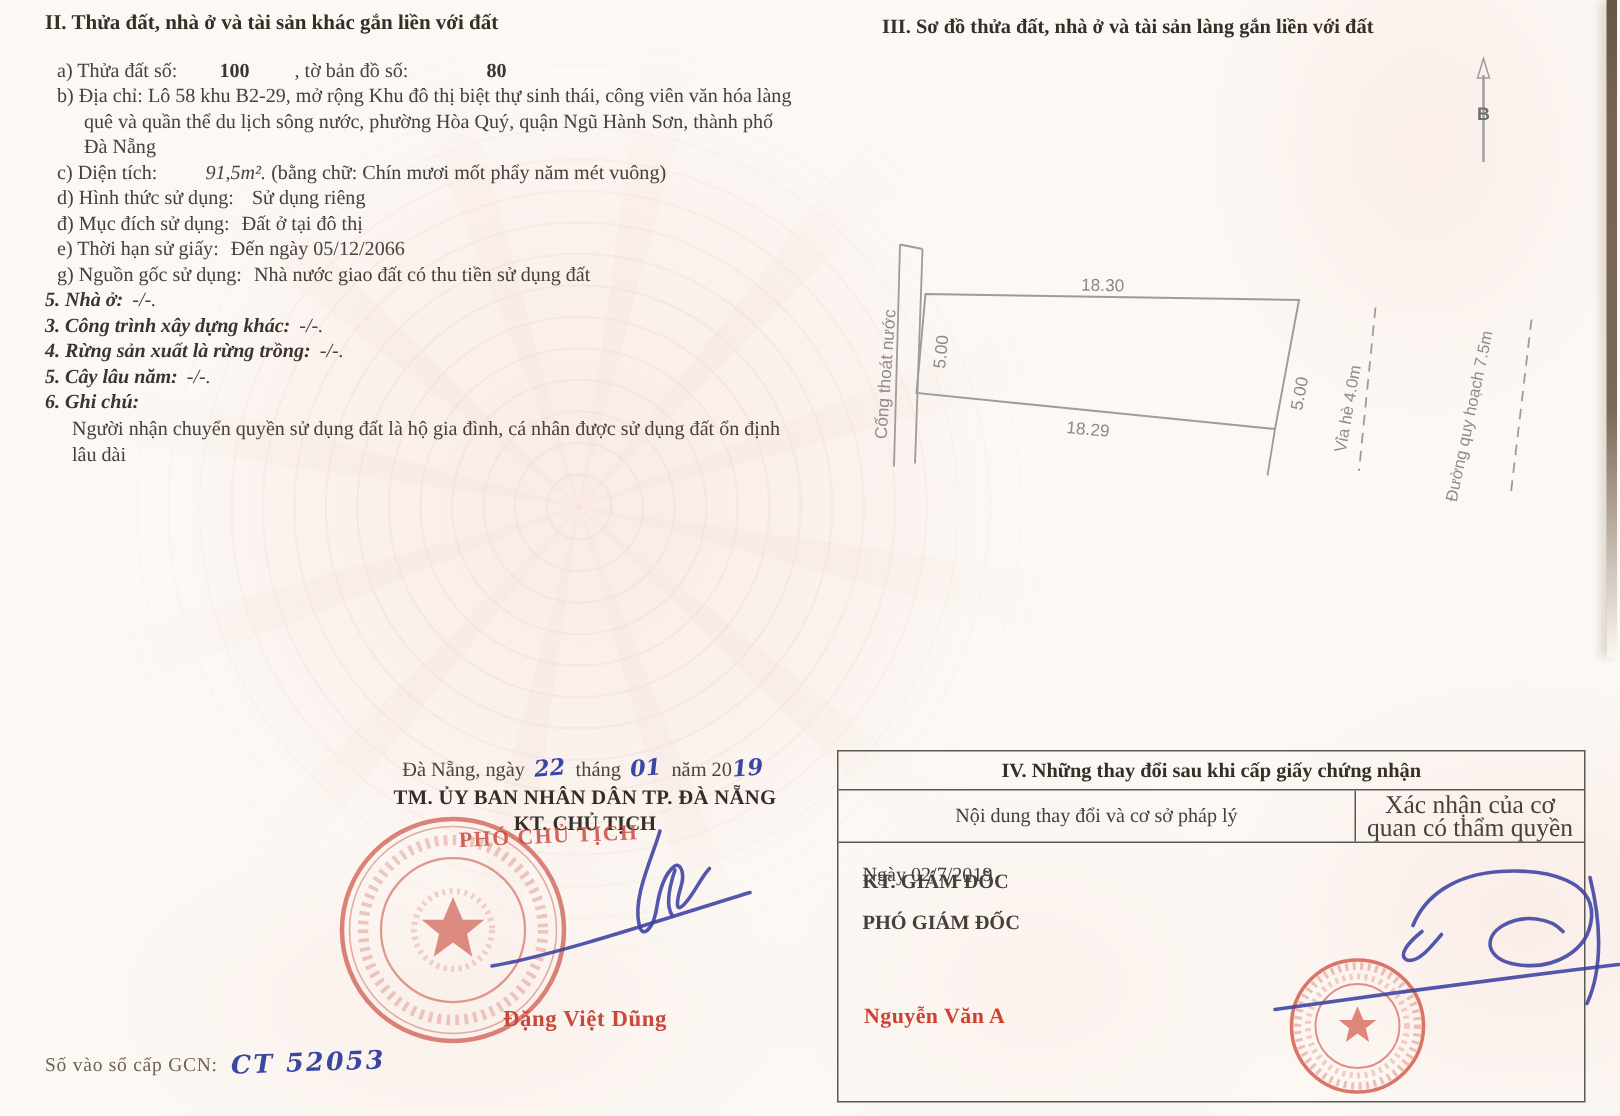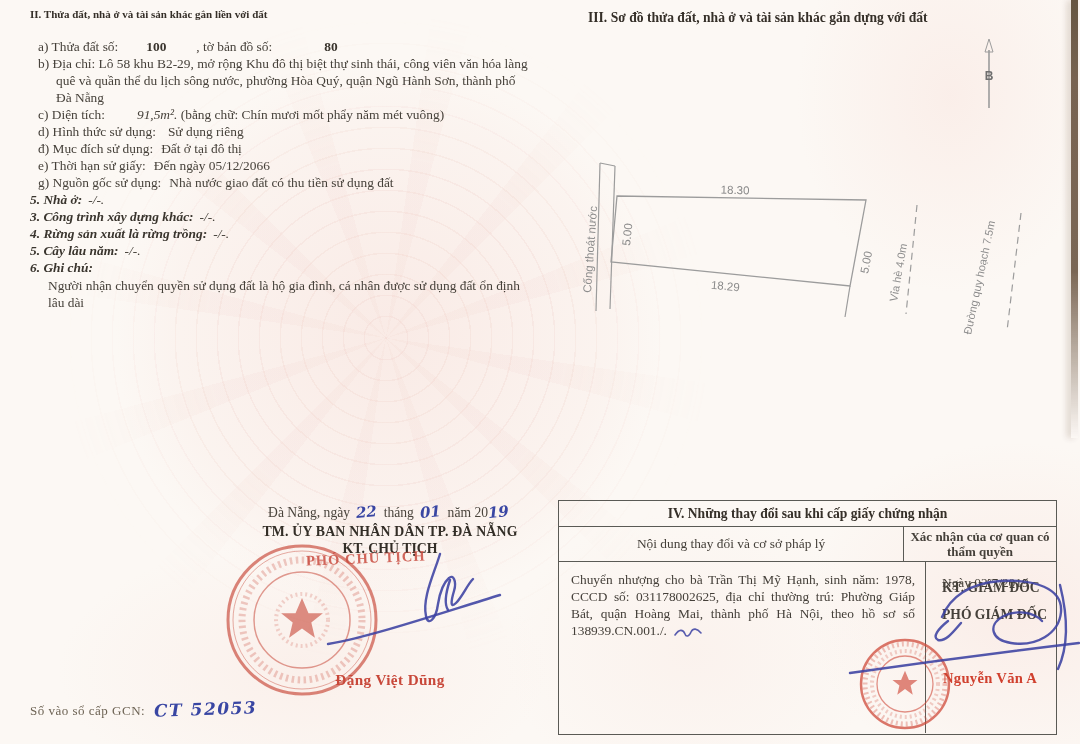--- a/index.html
+++ b/index.html
@@ -21,21 +21,21 @@
     background:
       repeating-radial-gradient(circle at 50% 50%, rgba(230,174,164,.12) 0 1.5px, transparent 1.5px 21px),
       repeating-conic-gradient(from 8deg, rgba(230,174,164,.06) 0 7deg, transparent 7deg 30deg);
     -webkit-mask:radial-gradient(circle, #000 38%, transparent 71%);
             mask:radial-gradient(circle, #000 38%, transparent 71%);
     pointer-events:none;}
   .scan-edge{position:absolute;left:1071px;top:0;width:7px;height:438px;
     background:linear-gradient(to bottom,#57452f 0%,#6a5440 18%,#6e5844 62%,rgba(110,88,68,0) 100%);
     box-shadow:-4px 0 6px rgba(120,95,70,.25);opacity:.9;}
 
-  .h2{position:absolute;left:30px;top:8px;font-size:11px;font-weight:bold;color:#352f28;}
+  .h2{position:absolute;left:30px;top:8px;font-size:14px;font-weight:bold;color:#352f28;}
   .h3{position:absolute;left:588px;top:10px;font-size:13.6px;font-weight:bold;color:#352f28;}
 
   .sec2{position:absolute;left:30px;top:38px;width:502px;font-size:13.4px;line-height:17px;color:#46413a;}
   .row{margin:0 0 0 8px;}
   .row b{color:#3a352e;}
   .addr{margin-left:8px;padding-left:18px;text-indent:-18px;width:478px;}
   .numrow{margin-left:0;}
   .numrow .lbl{font-weight:bold;font-style:italic;color:#3a352e;}
   .numrow .val{font-style:italic;}
   .note{margin-left:18px;width:472px;margin-top:1px;}
@@ -59,21 +59,21 @@
     font-size:15.2px;letter-spacing:.4px;}
 
   .seal{position:absolute;left:222px;top:540px;}
   .bluesig{position:absolute;pointer-events:none;}
   .bluesig path{stroke:#3b41a2;stroke-width:2.4;fill:none;stroke-linecap:round;opacity:.88;}
 
   .t4{position:absolute;left:558px;top:500px;width:497px;height:233px;border:1.5px solid #5a5a55;font-size:13.4px;color:#45403a;}
   .t4-title{height:25px;line-height:25px;border-bottom:1px solid #5a5a55;text-align:center;font-weight:bold;color:#352f28;font-size:13.6px;}
   .t4-head{display:flex;height:34px;border-bottom:1px solid #5a5a55;}
   .t4-head .c1{width:344px;border-right:1px solid #5a5a55;display:flex;align-items:center;justify-content:center;}
-  .t4-head .c2{flex:1;display:flex;align-items:center;justify-content:center;text-align:center;line-height:15px;font-size:13px;padding:0 6px;font-weight:bold;}
+  .t4-head .c2{flex:1;display:flex;align-items:center;justify-content:center;text-align:center;line-height:15px;font-size:17px;padding:0 6px;}
   .t4-body{display:flex;height:171px;position:relative;}
   .t4-body .c1{width:344px;border-right:1px solid #5a5a55;padding:9px 10px 0 12px;text-align:justify;line-height:17px;}
   .t4-body .c2{flex:1;position:relative;}
   .conf-date{position:absolute;left:16px;top:13px;font-size:13.4px;}
   .conf-t1{position:absolute;left:16px;top:18px;font-weight:bold;font-size:13.6px;}
   .conf-t2{position:absolute;left:16px;top:45px;font-weight:bold;font-size:13.6px;}
   .conf-name{position:absolute;left:17px;top:108px;color:#d0402e;font-weight:bold;font-size:14.6px;letter-spacing:.3px;}
   .ini{display:inline-block;vertical-align:middle;margin-left:6px;}
 
   .footer{position:absolute;left:30px;top:699px;font-size:13px;}
@@ -82,21 +82,21 @@
     font-size:17px;letter-spacing:1.5px;margin-left:6px;display:inline-block;transform:rotate(-2deg);}
 </style>
 </head>
 <body>
 
 <div class="blush"></div>
 <div class="guilloche"></div>
 <div class="scan-edge"></div>
 
 <div class="h2">II. Thửa đất, nhà ở và tài sản khác gắn liền với đất</div>
-<div class="h3">III. Sơ đồ thửa đất, nhà ở và tài sản khác gắn dựng với đất</div>
+<div class="h3">III. Sơ đồ thửa đất, nhà ở và tài sản làng gắn liền với đất</div>
 
 <div class="sec2">
   <div class="row">
     <span>a) Thửa đất số:</span><b class="sp28">100</b><span class="sp30">, tờ bản đồ số:</span><b class="sp52">80</b>
   </div>
   <div class="addr">b) Địa chỉ:  Lô 58 khu B2-29, mở rộng Khu đô thị biệt thự sinh thái, công viên văn hóa làng quê và quần thể du lịch sông nước, phường Hòa Quý, quận Ngũ Hành Sơn, thành phố Đà Nẵng</div>
   <div class="row">
     <span>c) Diện tích:</span><span class="sp32">91,5m².</span>&nbsp;<span>(bằng chữ: Chín mươi mốt phẩy năm mét vuông)</span>
   </div>
   <div class="row">
@@ -189,23 +189,20 @@
   <path d="M128 40 C124 52, 122 64, 126 70" stroke-width="1.8"></path>
 </svg>
 
 <div class="t4">
   <div class="t4-title">IV. Những thay đổi sau khi cấp giấy chứng nhận</div>
   <div class="t4-head">
     <div class="c1">Nội dung thay đổi và cơ sở pháp lý</div>
     <div class="c2">Xác nhận của cơ quan có thẩm quyền</div>
   </div>
   <div class="t4-body">
-    <div class="c1"><span>Chuyển nhượng cho bà Trần Thị Mỹ Hạnh, sinh năm: 1978, CCCD số: 031178002625, địa chỉ thường trú: Phường Giáp Bát, quận Hoàng Mai, thành phố Hà Nội, theo hồ sơ số 138939.CN.001./.</span><svg class="ini" width="30" height="14" viewBox="0 0 30 14">
-          <path d="M2 10 C6 4,10 4,12 9 C13 12,16 12,18 7 C20 3,24 3,28 8" stroke="#3b41a2" stroke-width="1.6" fill="none" stroke-linecap="round" opacity=".85"></path>
-        </svg></div>
     <div class="c2">
       <div class="conf-date">Ngày 02/7/2019</div>
       <div class="conf-t1">KT. GIÁM ĐỐC</div>
       <div class="conf-t2">PHÓ GIÁM ĐỐC</div>
       <div class="conf-name">Nguyễn Văn A</div>
     </div>
     <svg class="seal" style="left:298px;top:74px" width="96" height="96" viewBox="0 0 96 96">
       <g stroke="#cf4a3a" fill="none">
         <circle cx="48" cy="48" r="44" stroke-width="2.4" opacity=".75"></circle>
         <circle cx="48" cy="48" r="40" stroke-width="5" opacity=".32" stroke-dasharray="2 3"></circle>

